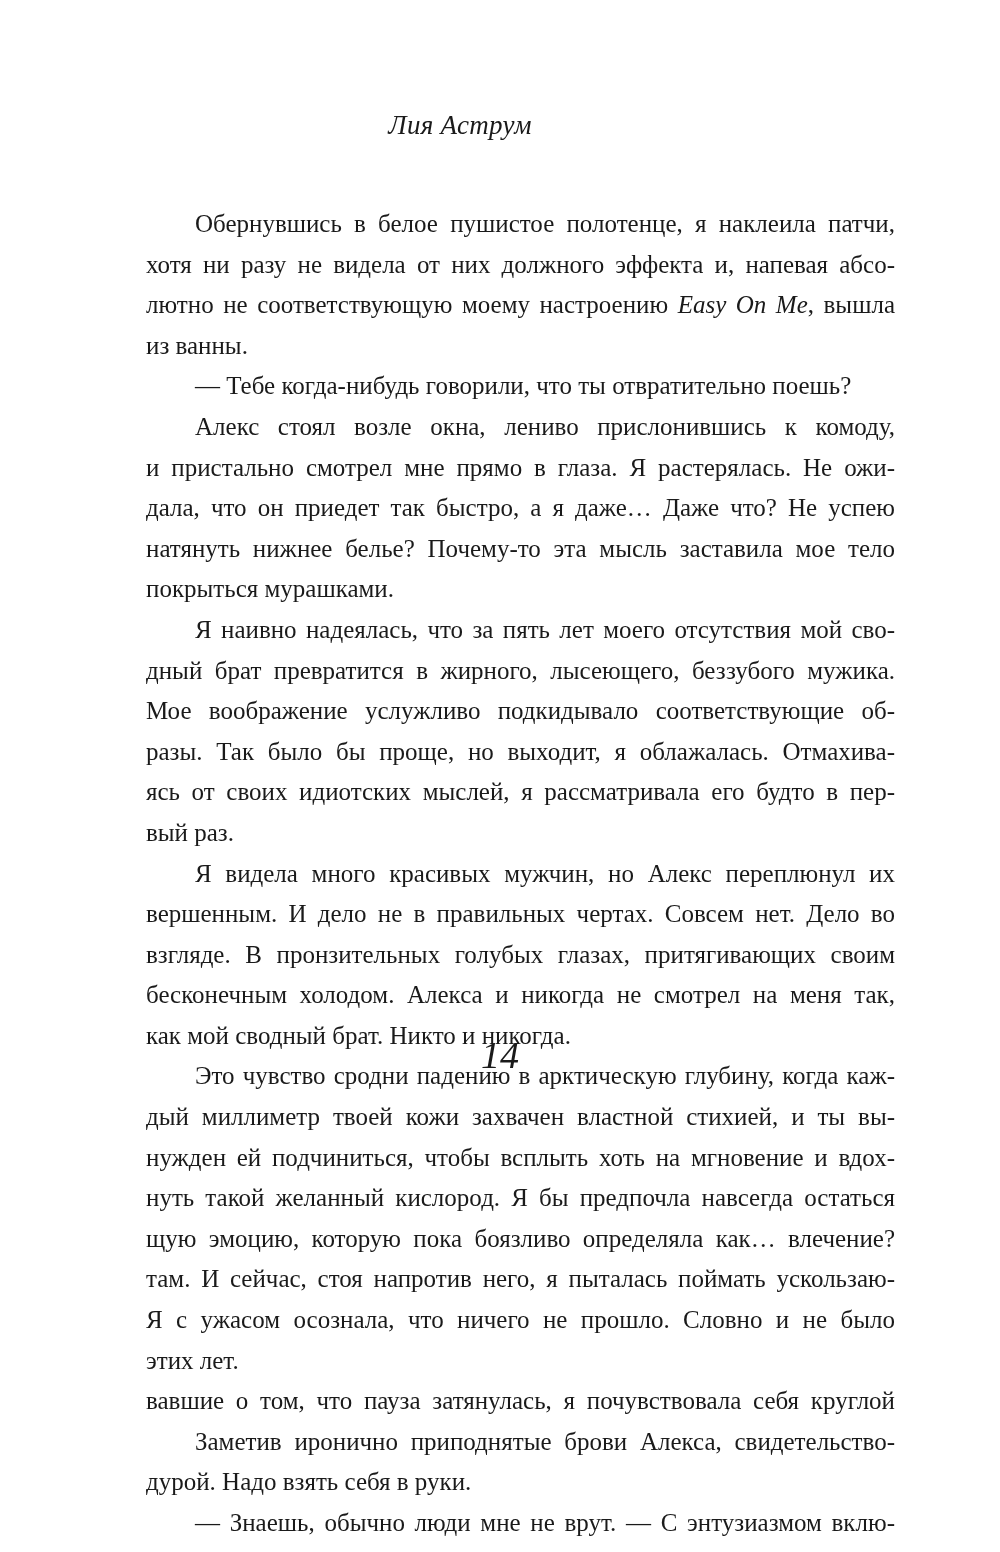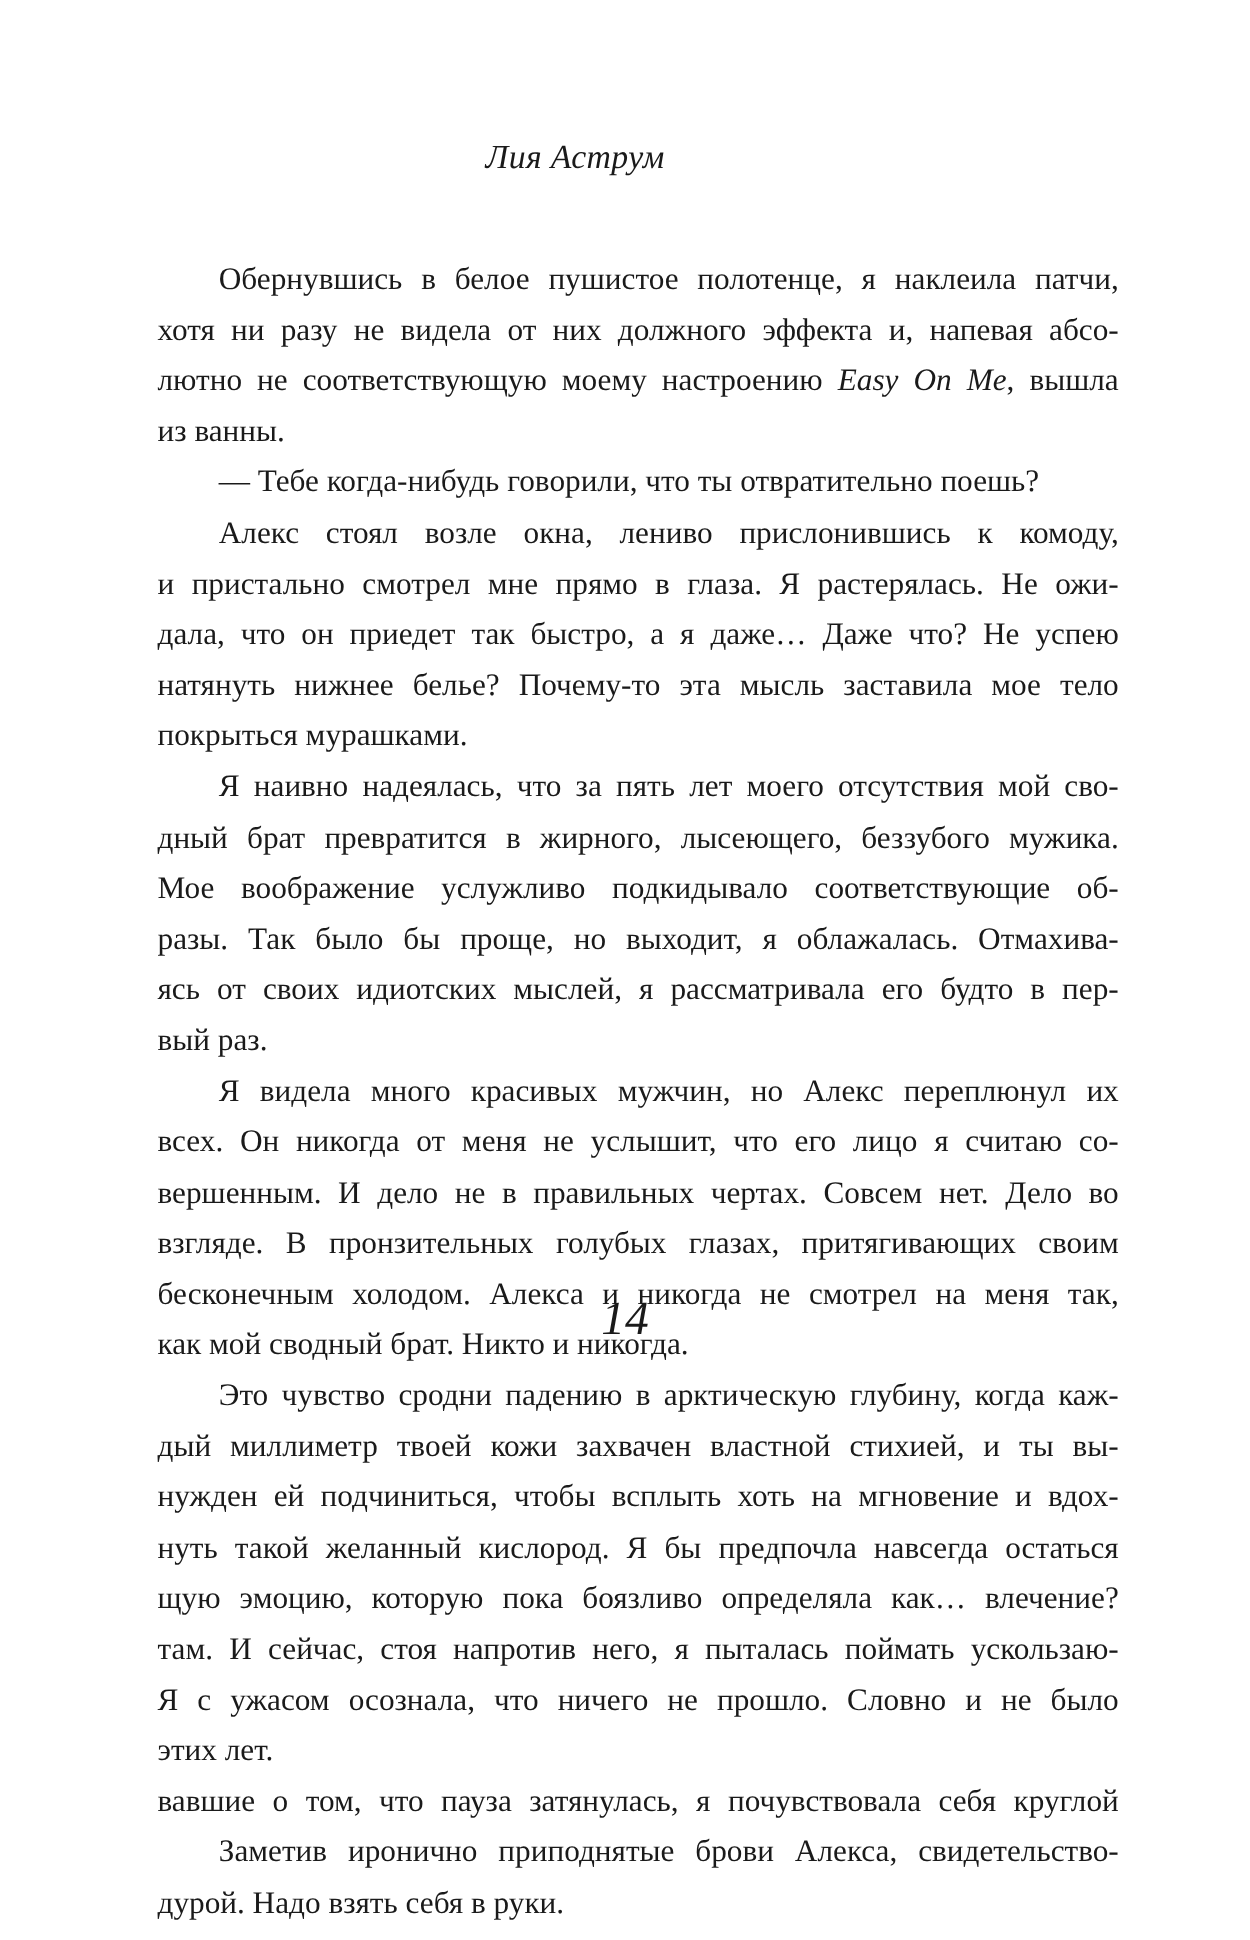--- a/index.html
+++ b/index.html
@@ -32,20 +32,21 @@
       width: 769px;
       font-size: 25px;
       line-height: 40.6px;
     }
     .line {
       display: block;
       height: 40.6px;
       white-space: nowrap;
       text-align: justify;
       text-align-last: justify;
+      margin-left: 20px;
     }
     .line.indent {
       padding-left: 49px;
     }
     .line.last {
       text-align-last: left;
     }
     .line .it { font-style: italic; }
     .folio {
       position: absolute;
@@ -78,21 +79,20 @@
   <span class="line last">покрыться мурашками.</span>
 
   <span class="line indent">Я наивно надеялась, что за пять лет моего отсутствия мой сво-</span>
   <span class="line">дный брат превратится в жирного, лысеющего, беззубого мужика.</span>
   <span class="line">Мое воображение услужливо подкидывало соответствующие об-</span>
   <span class="line">разы. Так было бы проще, но выходит, я облажалась. Отмахива-</span>
   <span class="line">ясь от своих идиотских мыслей, я рассматривала его будто в пер-</span>
   <span class="line last">вый раз.</span>
 
   <span class="line indent">Я видела много красивых мужчин, но Алекс переплюнул их</span>
-  <span class="line">всех. Он никогда от меня не услышит, что его лицо я считаю со-</span>
   <span class="line">вершенным. И дело не в правильных чертах. Совсем нет. Дело во</span>
   <span class="line">взгляде. В пронзительных голубых глазах, притягивающих своим</span>
   <span class="line">бесконечным холодом. Алекса и никогда не смотрел на меня так,</span>
   <span class="line last">как мой сводный брат. Никто и никогда.</span>
 
   <span class="line indent">Это чувство сродни падению в арктическую глубину, когда каж-</span>
   <span class="line">дый миллиметр твоей кожи захвачен властной стихией, и ты вы-</span>
   <span class="line">нужден ей подчиниться, чтобы всплыть хоть на мгновение и вдох-</span>
   <span class="line">нуть такой желанный кислород. Я бы предпочла навсегда остаться</span>
   <span class="line">щую эмоцию, которую пока боязливо определяла как… влечение?</span>

